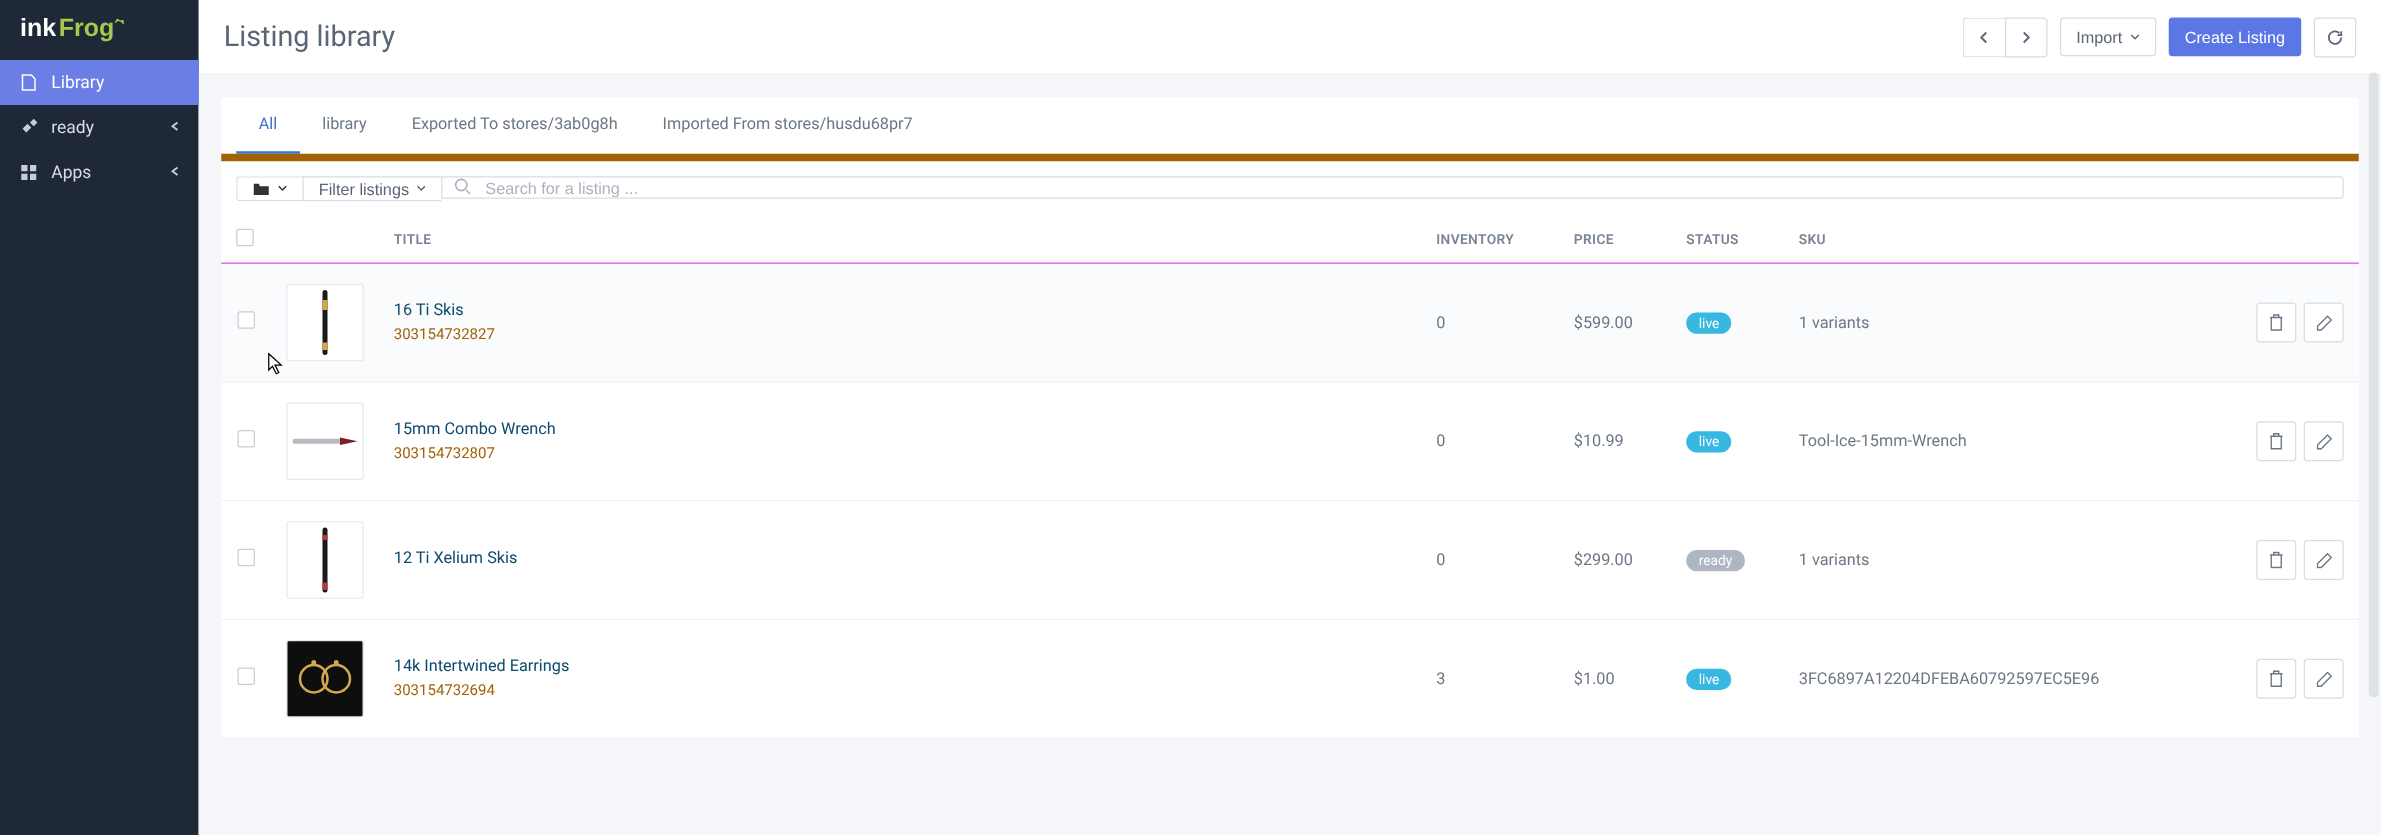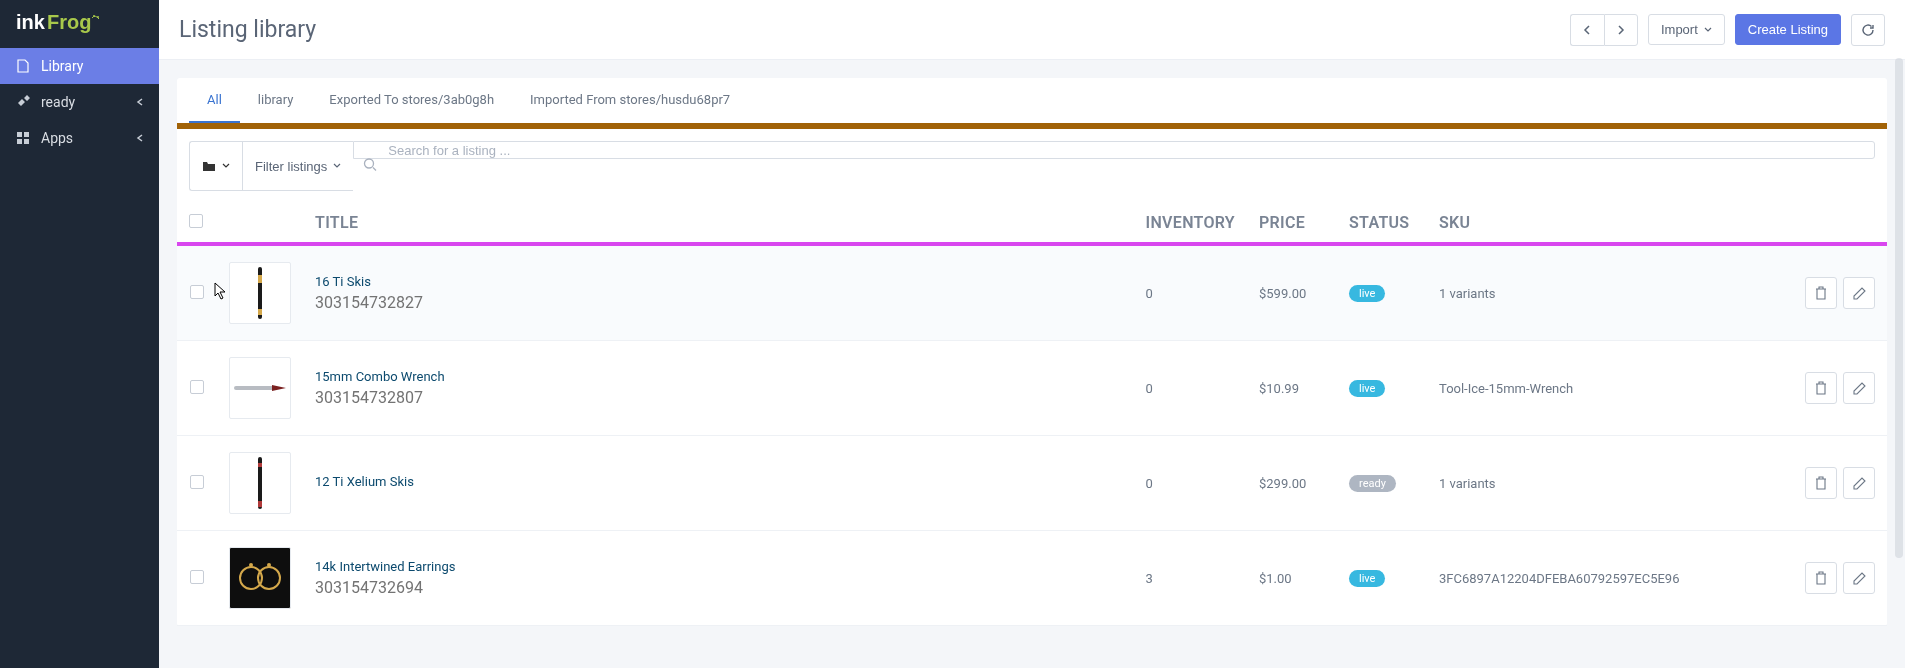--- a/index.html
+++ b/index.html
@@ -127,21 +127,21 @@
 }
 .tab.active {
   color: #3973d0;
   border-bottom-color: #3973d0;
 }
 .toolbar {
   display: flex;
   padding: 12px;
   gap: 0;
 }
-.toolbar .btn { height: 50px; }
+.toolbar .btn { height: 20px; }
 .toolbar .folder-btn {
   border-radius: 3px 0 0 3px;
   border-right: none;
 }
 .toolbar .filter-btn {
   border-radius: 0;
   border-right: none;
 }
 .search-wrap {
   flex: 1;
@@ -162,25 +162,25 @@
   padding: 8px 12px 8px 34px;
   font-size: 13px;
   color: #5a6576;
   outline: none;
   height: 18px;
 }
 .search-input::placeholder { color: #aab2bf; }
 .table { width: 100%; border-collapse: collapse; }
 .table th {
   text-align: left;
-  font-size: 16px;
+  font-size: 11px;
   font-weight: 600;
   color: #7a8494;
   padding: 10px 12px;
-  border-bottom: 4px solid #d946ef;
+  border-bottom: 1px solid #d946ef;
   letter-spacing: 0.3px;
 }
 .table td {
   padding: 16px 12px;
   border-bottom: 1px solid #eef1f5;
   vertical-align: middle;
   color: #6c7786;
   font-size: 13px;
 }
 .table tr.hover td { background: #f9fbfd; }
@@ -203,22 +203,22 @@
   background: #fff;
   overflow: hidden;
 }
 .item-title {
   color: #0c4a6e;
   font-size: 13px;
   display: block;
   margin-bottom: 4px;
 }
 .item-sub {
-  color: #737373;
-  font-size: 16px;
+  color: #a16207;
+  font-size: 12px;
 }
 .badge {
   display: inline-block;
   padding: 2px 10px;
   border-radius: 11px;
   font-size: 11px;
   color: #fff;
 }
 .badge-live { background: #37b8e0; }
 .badge-ready { background: #aeb6c2; }

